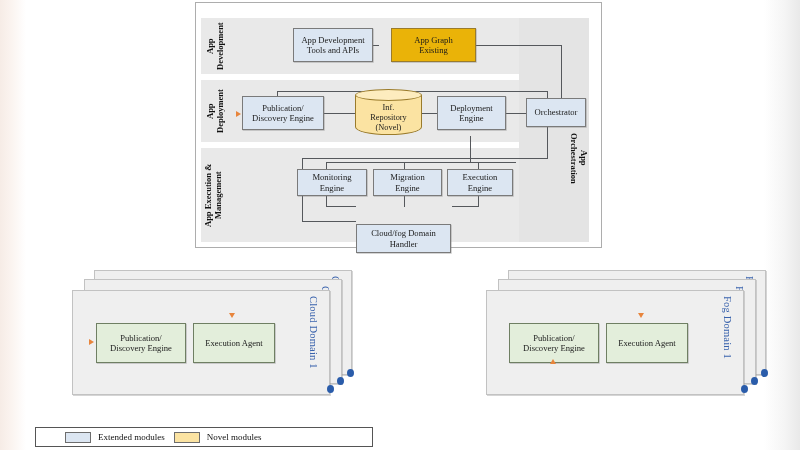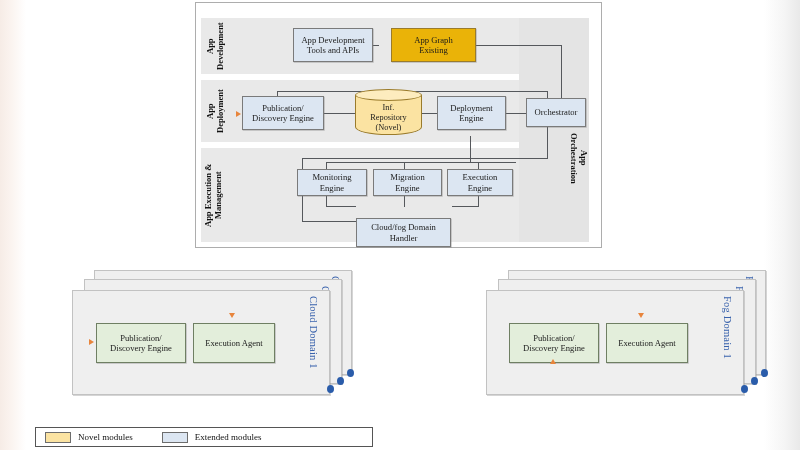--- a/index.html
+++ b/index.html
@@ -202,21 +202,21 @@
   </div>
 
   <div class="node n-ext" style="left:373px;top:169px;width:69px;height:27px;">
     <div><span>Migration</span><br><span>Engine</span></div>
   </div>
 
   <div class="node n-ext" style="left:447px;top:169px;width:66px;height:27px;">
     <div><span>Execution</span><br><span>Engine</span></div>
   </div>
 
-  <div class="node n-ext" style="left:356px;top:218px;width:95px;height:29px;">
+  <div class="node n-ext" style="left:356px;top:224px;width:95px;height:29px;">
     <div><span>Cloud/fog Domain</span><br><span>Handler</span></div>
   </div>
 
   <div class="dcard" style="left:94px;top:270px;width:258px;height:105px;"></div>
   <div class="dlabel" style="left:330px;top:276px;height:86px;">Cloud Domain n</div>
 
   <div class="dcard" style="left:84px;top:279px;width:258px;height:105px;"></div>
   <div class="dlabel" style="left:320px;top:286px;height:86px;">Cloud Domain 2</div>
 
   <div class="dcard" style="left:72px;top:290px;width:258px;height:105px;"></div>
@@ -315,23 +315,23 @@
 
   <div class="arrow-d" style="left:228.8px;top:313px;"></div>
 
   <div class="arrow-d" style="left:637.8px;top:313px;"></div>
 
   <div class="arrow-u" style="left:549.8px;top:359px;"></div>
 
   <div class="olh" style="left:92px;top:342.3px;width:0;"></div>
 
   <div id="legend">
+    <div class="lg-item" style="margin-left:29px;">
+      <span class="lg-sw" id="sw-extended" style="background: rgb(220, 230, 242);"></span>
+      <span class="lg-tx">Extended modules</span>
+    </div>
     <div class="lg-item" style="margin-left:9px;">
       <span class="lg-sw" id="sw-novel" style="background: rgb(251, 227, 162);"></span>
       <span class="lg-tx">Novel modules</span>
     </div>
-    <div class="lg-item" style="margin-left:29px;">
-      <span class="lg-sw" id="sw-extended" style="background: rgb(220, 230, 242);"></span>
-      <span class="lg-tx">Extended modules</span>
-    </div>
   </div>
 
 </div>
 
 </body></html>

